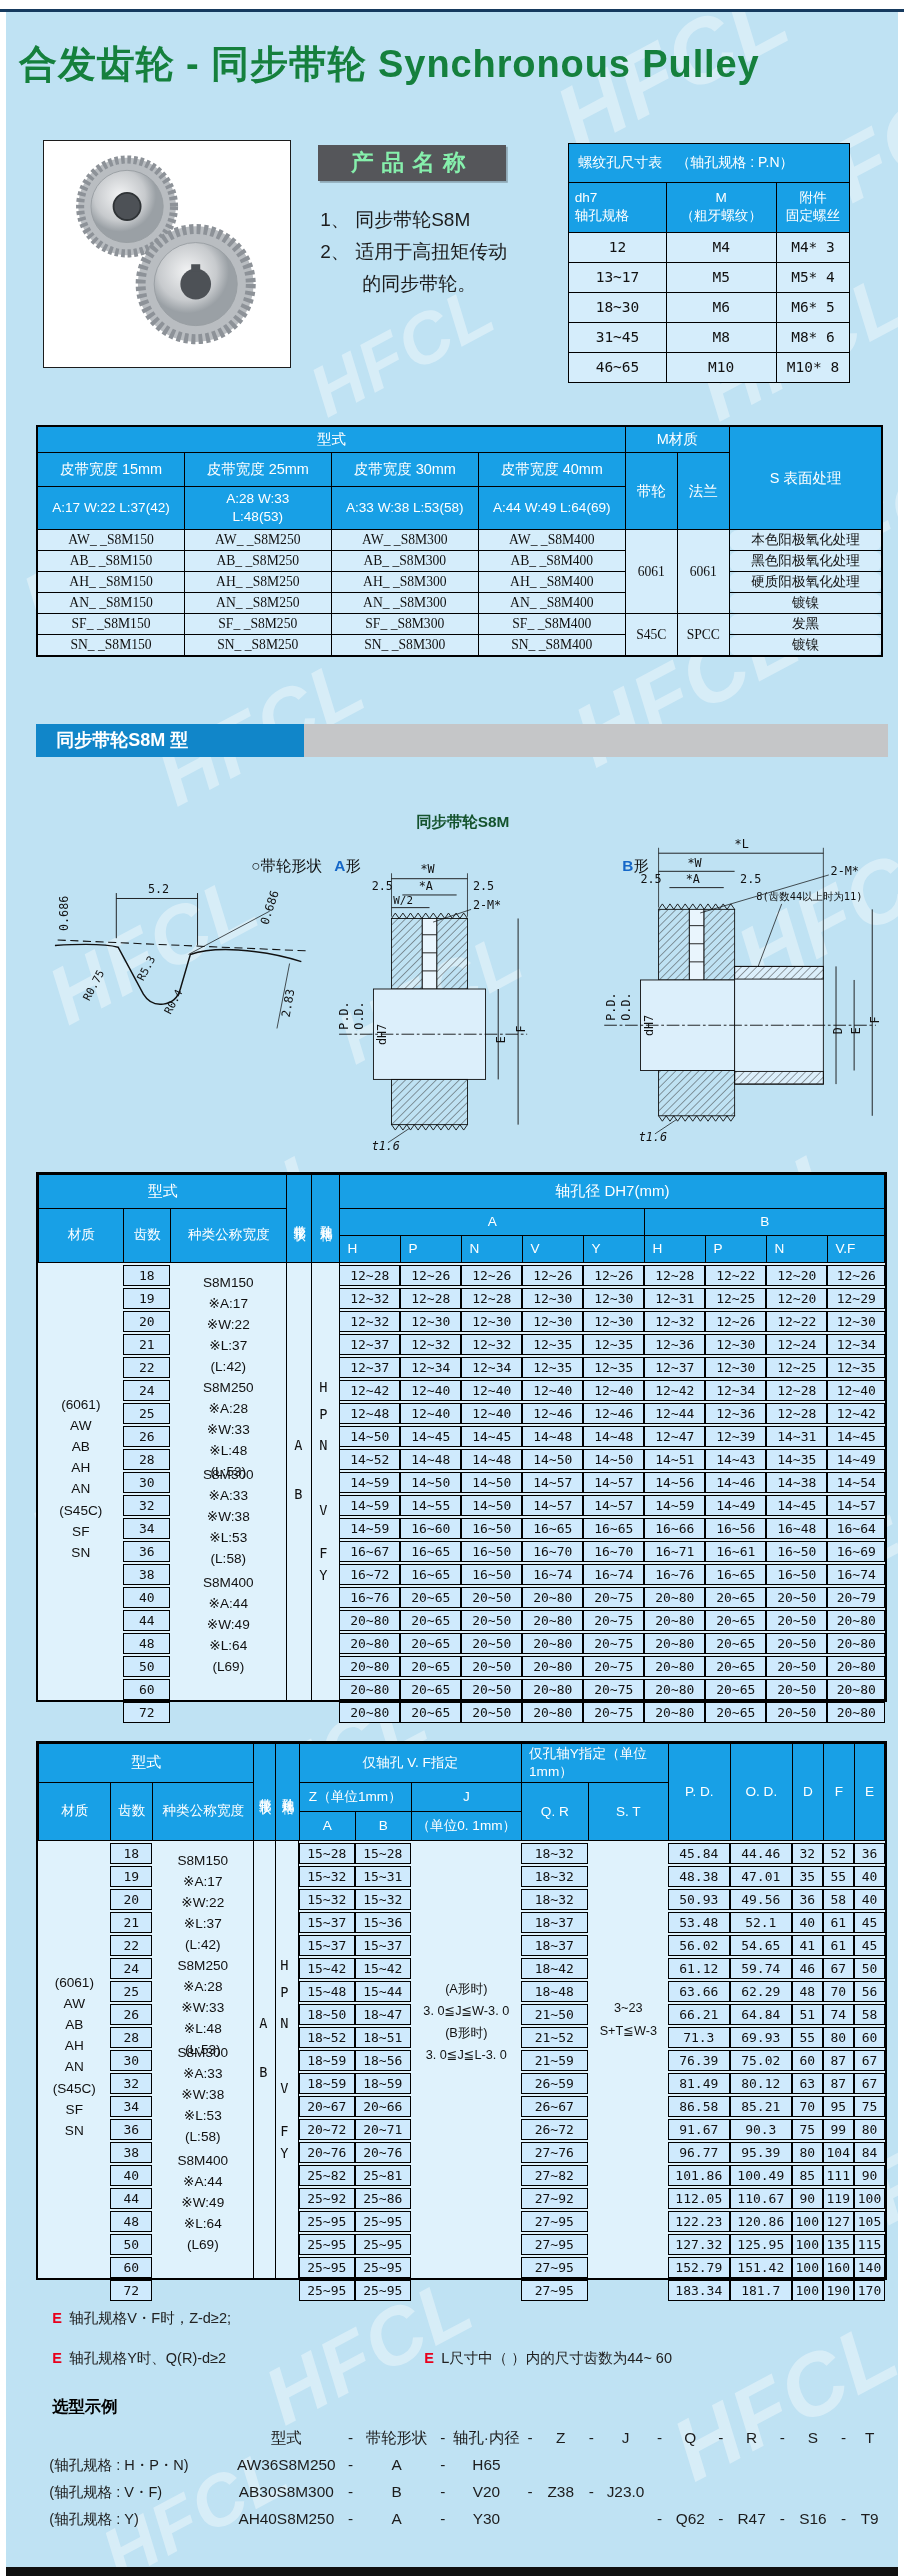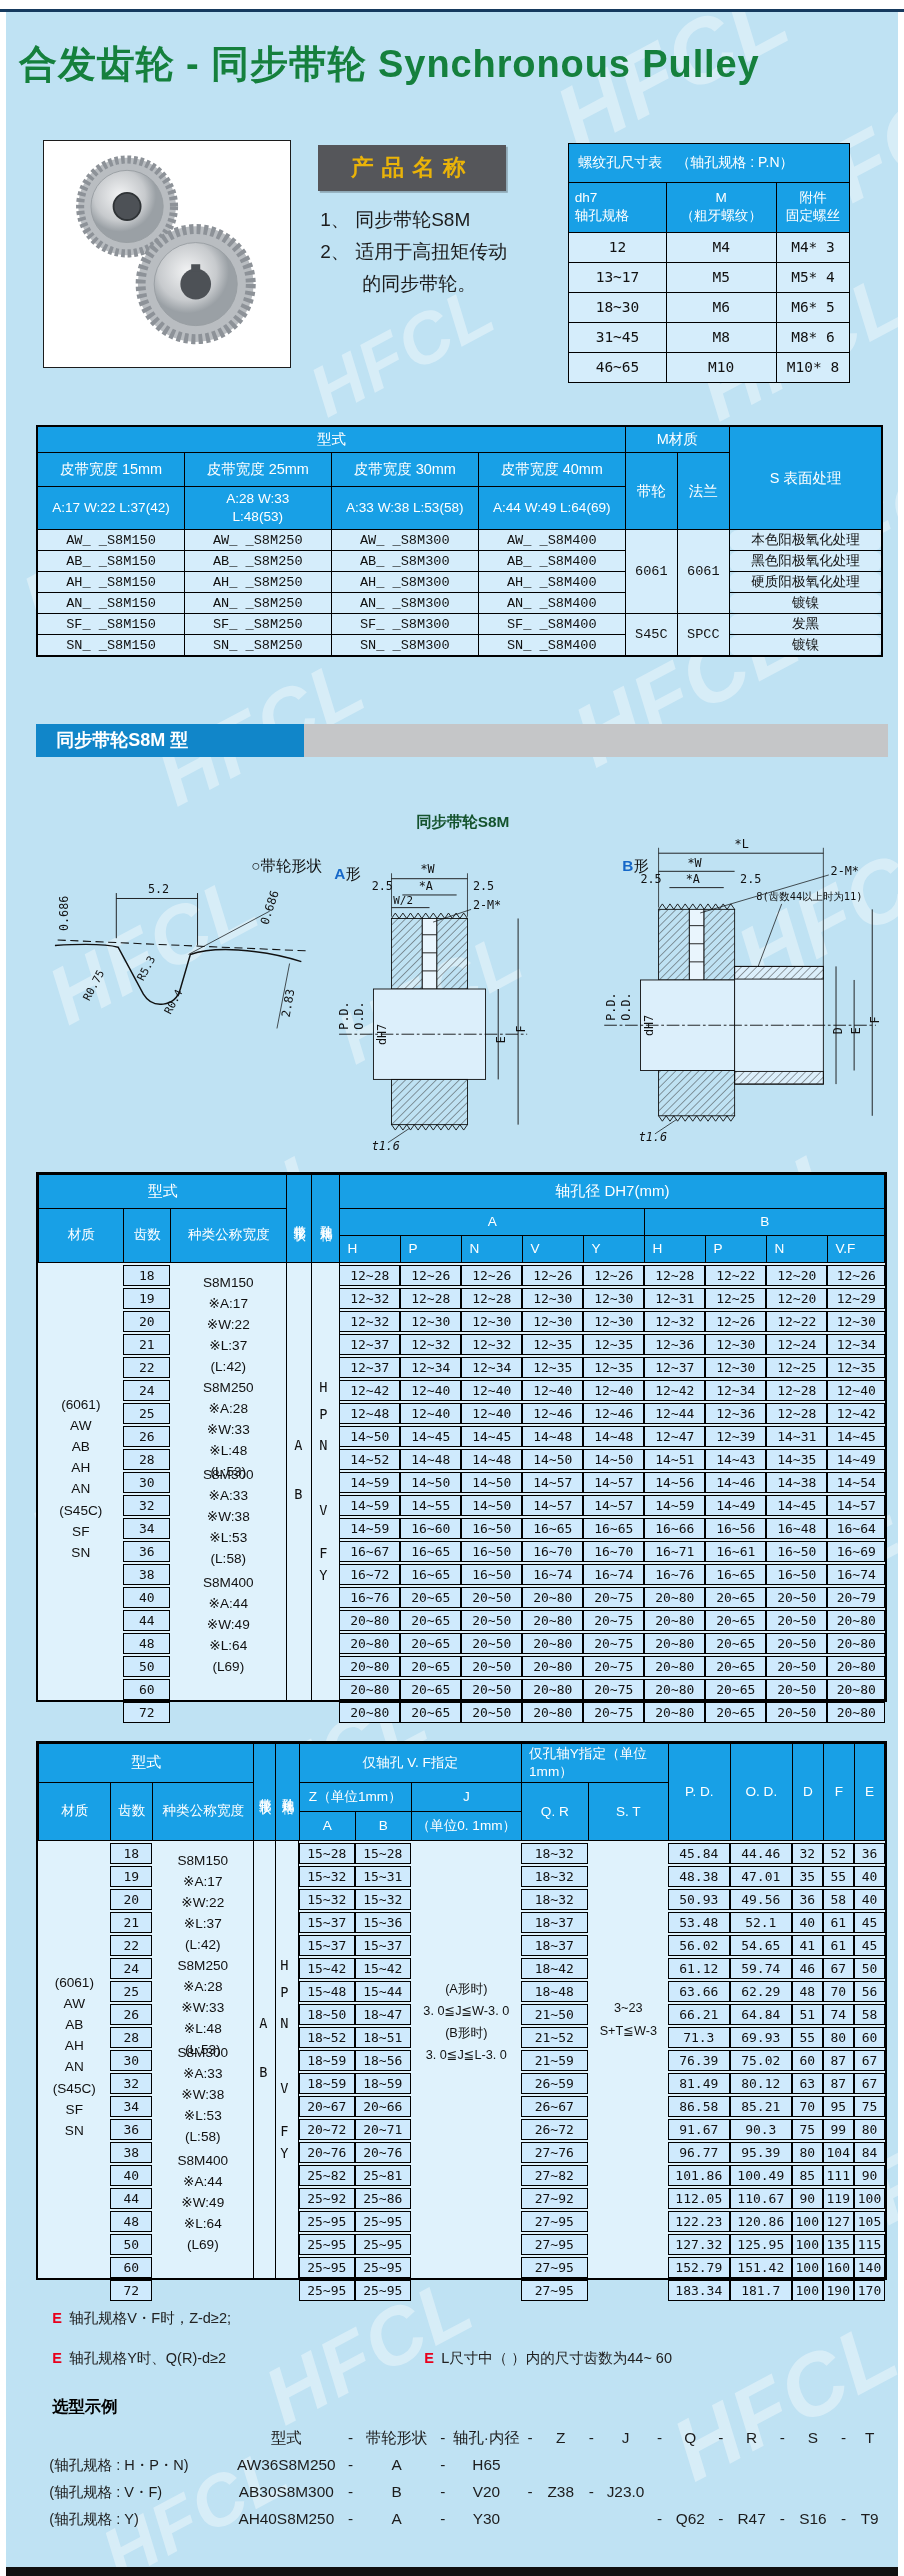--- a/index.html
+++ b/index.html
@@ -7,46 +7,46 @@
   .abs{position:absolute;}
   #topline{left:0;top:9px;width:904px;height:2.7px;background:#163a5e;}
   #bluebg{left:6.3px;top:11.8px;width:892px;height:2555px;background:#bfe2f3;overflow:hidden;}
   #bottombar{left:6.3px;top:2567px;width:892px;height:9px;background:#101010;}
   .wm{position:absolute;color:rgba(255,255,255,.38);font-weight:bold;font-style:italic;transform:rotate(-28deg);letter-spacing:1.8px;pointer-events:none;user-select:none;}
   
   #title{left:12.7px;top:27px;font-size:38px;font-weight:bold;color:#15803d;letter-spacing:0.9px;}
   #title .en{font-weight:600;}
   
   #photo-box{left:37px;top:128px;width:246px;height:226px;background:#fff;border:1.8px solid #1c1c1c;}
-  #pname{left:312px;top:133px;width:188px;height:46px;background:#55565a;color:#eab308;font-size:22.6px;font-weight:bold;letter-spacing:8.1px;display:flex;align-items:center;justify-content:center;box-shadow:1.8px 1.8px 0 rgba(0,0,0,.25);}
+  #pname{left:312px;top:133px;width:188px;height:36px;background:#55565a;color:#86efac;font-size:22.6px;font-weight:bold;letter-spacing:8.1px;display:flex;align-items:center;justify-content:center;box-shadow:1.8px 1.8px 0 rgba(0,0,0,.25);}
   #bullets{left:314px;top:192px;width:262px;font-size:19px;color:#1c1c1c;line-height:32px;}
   #bullets .ind{padding-left:42px;}
   
   #thread{left:562px;top:131px;width:282px;border:1.8px solid #000;border-collapse:collapse;background:#18a0e6;}
   #thread td{border:0.9px solid #000;text-align:center;}
   #thread .tt{color:#fff;font-size:14px;height:36px;text-align:left;padding-left:9px;background:#18a0e6;}
   #thread .th{color:#fff;font-size:13.6px;height:47px;background:#18a0e6;white-space:pre-line;line-height:18px;}
   #thread .th.l{text-align:left;padding-left:5.4px;}
   #thread .dr{height:27px;font-size:14.5px;font-family:"DejaVu Sans Mono",monospace;color:#111;}
   #thread tr.odd .dr{background:#d5edfb;}
   
   #typetbl{left:30px;top:413px;width:847px;border:2.7px solid #000;border-collapse:collapse;}
   #typetbl td{border:0.9px solid #000;text-align:center;color:#111;}
   #typetbl .hb{background:#18a0e6;color:#fff;font-size:14.5px;}
   #typetbl .r1{height:27px;} #typetbl .r2{height:34px;} #typetbl .r3{height:40px;white-space:pre-line;line-height:18px;font-size:13.6px;}
-  #typetbl .dr{height:18px;background:#d5edfb;font-size:13.6px;font-family:Liberation Mono, monospace;}
+  #typetbl .dr{height:18px;background:#d5edfb;font-size:13.6px;font-family:Liberation Serif, serif;}
   #typetbl .cjk{font-family:Liberation Serif, serif;border-radius:9px;}
   
   #banner-blue{left:30px;top:712px;width:269px;height:33px;background:#1186c9;color:#fff;font-size:18px;font-weight:bold;display:flex;align-items:center;padding-left:20px;box-sizing:border-box;}
   #banner-gray{left:298px;top:712px;width:584px;height:33px;background:#c5c6c8;}
   
   #drawzone{left:30px;top:764px;width:853px;height:389px;}
   #draw-title{left:0;top:36px;width:853px;text-align:center;font-size:15.4px;color:#14532d;font-weight:bold;}
   #shape-label{left:215px;top:80px;font-size:15.4px;color:#111;}
-  #a-label{left:298px;top:88px;font-size:15.4px;color:#111;} 
+  #a-label{left:298px;top:80px;font-size:15.4px;color:#111;} 
   #b-label{left:586px;top:80px;font-size:15.4px;color:#111;}
   .blueletter{color:#1467c8;font-weight:bold;}
   #tooth-note{left:16.3px;top:271px;width:271px;text-align:center;font-size:13.6px;color:#111;line-height:23.5px;}
   svg text{font-family:"DejaVu Sans Mono",monospace;fill:#111;}
   
   .bigwrap{position:absolute;width:847px;border:2.7px solid #000;background:#dff2fc;}
   .hdr{border-collapse:collapse;table-layout:fixed;width:847px;}
   .hdr td{border:0.9px solid #000;background:#18a0e6;color:#fff;text-align:center;font-size:13.6px;overflow:hidden;}
   .hdr .big{font-size:15px;}
   .hdr .vert{writing-mode:vertical-rl;text-orientation:upright;letter-spacing:1.8px;font-size:12.2px;padding:1.8px 0;}

